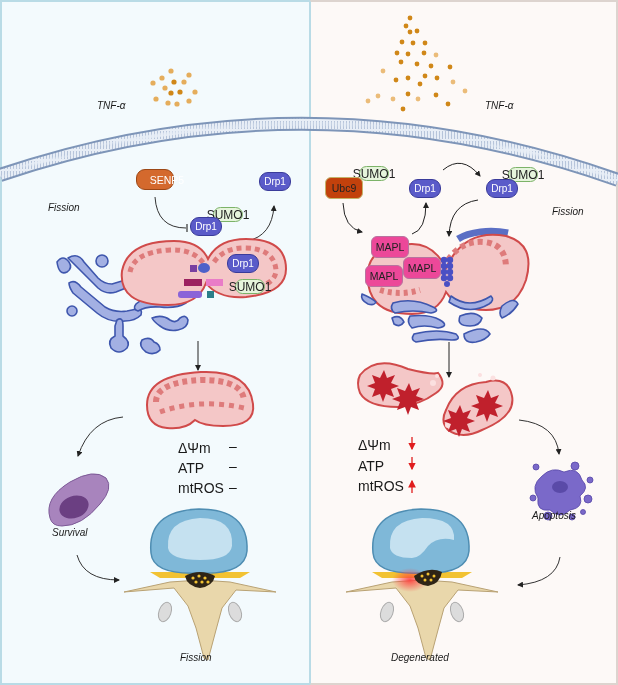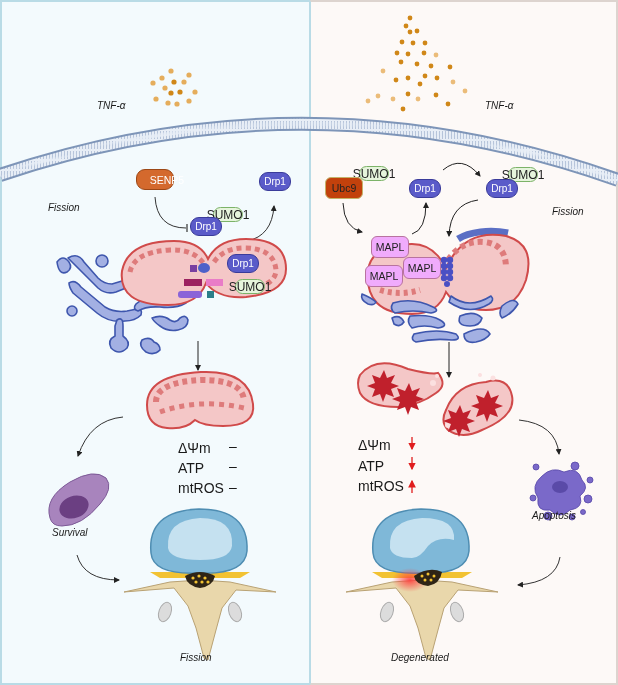--- a/index.html
+++ b/index.html
@@ -9,21 +9,21 @@
   #right-panel{left:310px;width:308px;background:#fdf9f7;border:2px solid #ddd4cf;border-left:1px solid #b9dbe6;}
   svg#canvas{position:absolute;left:0;top:0;width:618px;height:685px;}
   .lbl{position:absolute;color:#1a1a1a;white-space:nowrap;font-family:"Liberation Sans",sans-serif;}
   .t13{font-size:10px;font-style:italic;}
   .t12{font-size:14px;}
   .pill{position:absolute;display:flex;align-items:center;justify-content:center;font-size:10px;border-radius:9px;box-sizing:border-box;white-space:nowrap;font-family:"Liberation Sans",sans-serif;}
   .drp{background:#5a5bc9;color:#ffffff;border:1.5px solid #3a3b9a;width:32px;height:19px;}
   .sumo{background:#e6f4dc;color:#222;border:1.5px solid #7cb368;width:30px;height:15px;font-size:12px;}
   .senp{background:#d4692d;color:#fff;border:1.5px solid #9c4716;width:38px;height:21px;font-size:10.5px;}
   .ubc{background:#c2410c;color:#222;border:1.5px solid #c4b36a;width:38px;height:22px;font-size:10.5px;border-radius:6px;}
-  .mapl{background:#f0abfc;color:#222;border:1.5px solid #b8739f;width:38px;height:22px;font-size:10.5px;border-radius:6px;}
+  .mapl{background:#ec4899;color:#222;border:1.5px solid #b8739f;width:38px;height:22px;font-size:10.5px;border-radius:6px;}
 </style>
 </head>
 <body>
 
 <div class="panel" id="left-panel"></div>
 <div class="panel" id="right-panel"></div>
 
 <svg id="canvas" viewBox="0 0 618 685">
   <defs>
     <marker id="ah" markerWidth="6" markerHeight="6" refX="5" refY="3" orient="auto">

